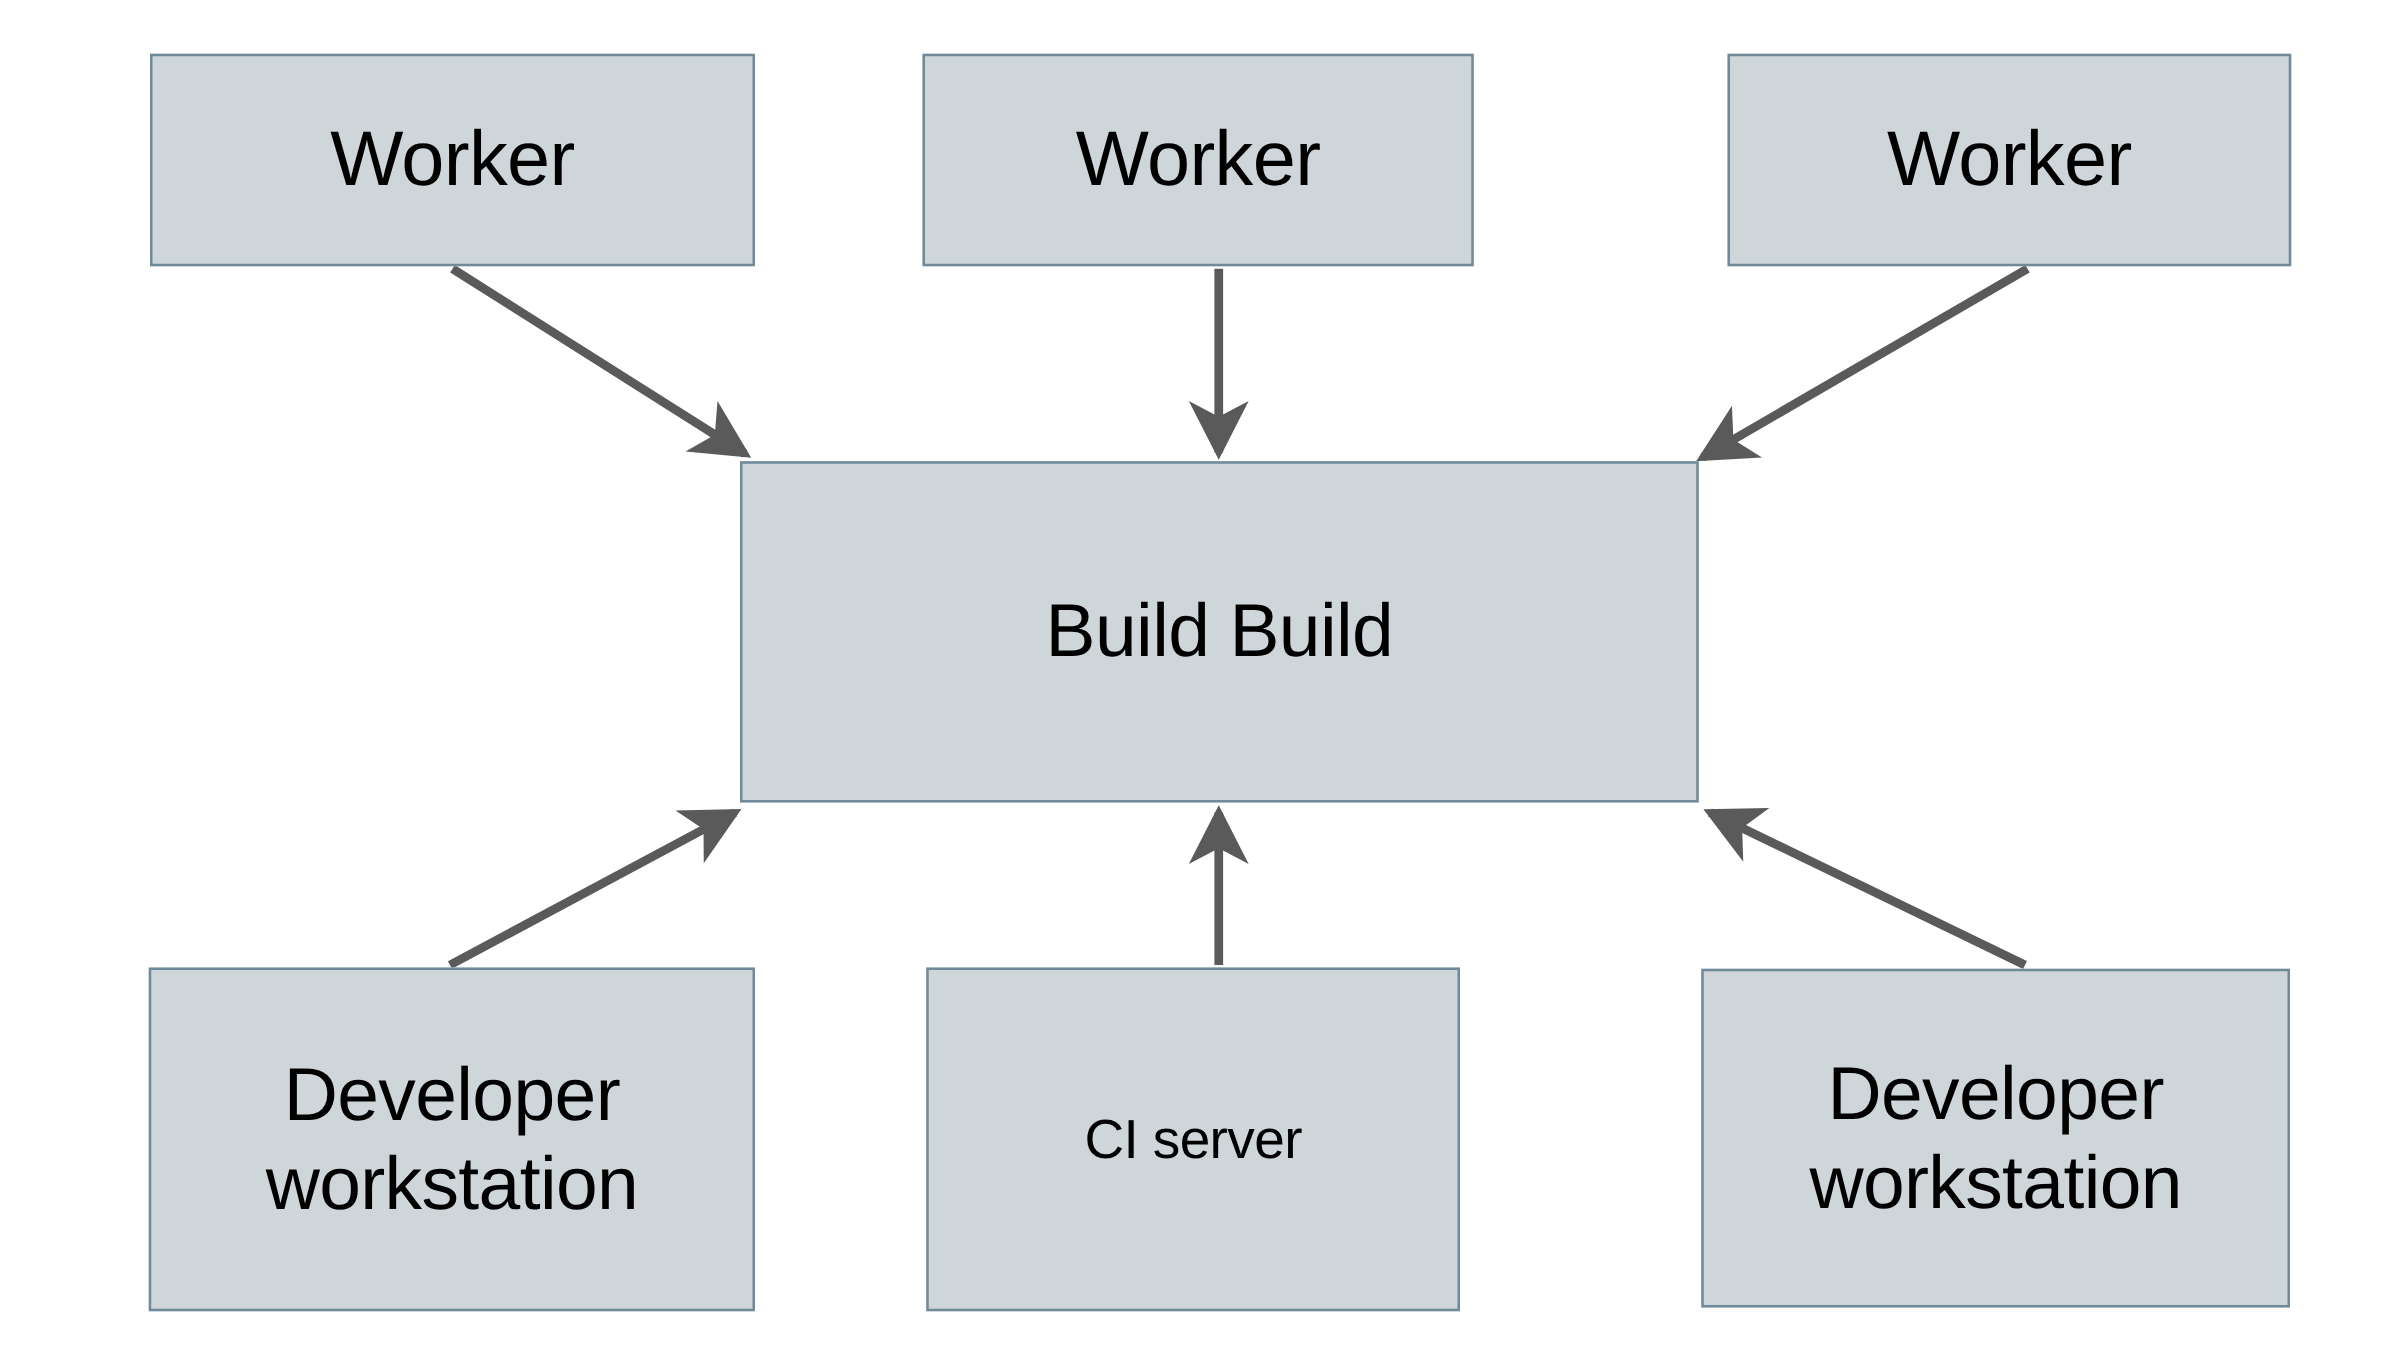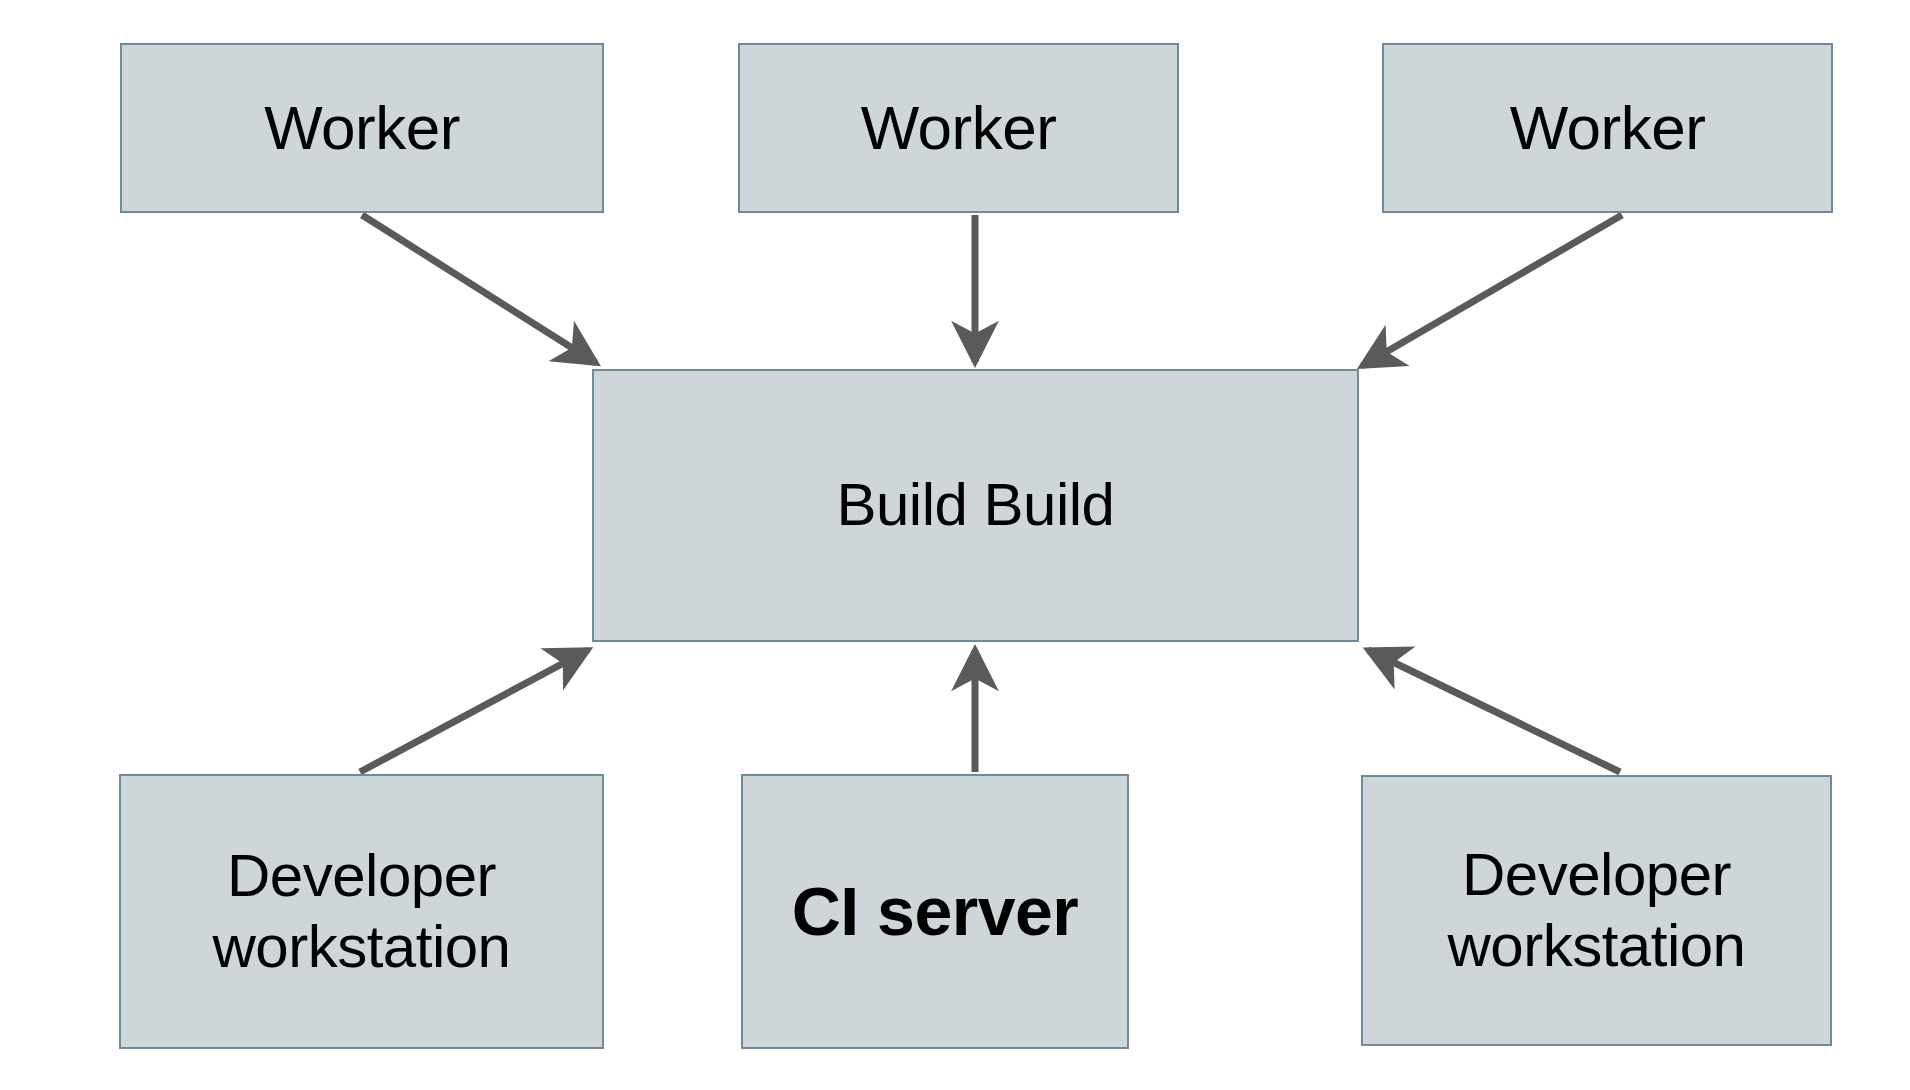--- a/index.html
+++ b/index.html
@@ -42,21 +42,21 @@
   }
   .node-label {
     display: block;
     white-space: pre-line;
   }
   .n-worker1 { left: 120px;  top: 43px;  width: 484px; height: 170px; font-size: 62px; }
   .n-worker2 { left: 738px;  top: 43px;  width: 441px; height: 170px; font-size: 62px; }
   .n-worker3 { left: 1382px; top: 43px;  width: 451px; height: 170px; font-size: 62px; }
   .n-master  { left: 592px;  top: 369px; width: 767px; height: 273px; font-size: 60px; }
   .n-devL    { left: 119px;  top: 774px; width: 485px; height: 275px; font-size: 60px; }
-  .n-ci      { left: 741px;  top: 774px; width: 388px; height: 275px; font-size: 68px; font-weight: bold; }
+  .n-ci      { left: 741px;  top: 774px; width: 427px; height: 275px; font-size: 44px; }
   .n-devR    { left: 1361px; top: 775px; width: 471px; height: 271px; font-size: 60px; }
 </style>
 </head>
 <body>
 
 <div id="canvas">
 
   <svg id="edges" viewBox="0 0 1910 1090" width="1910" height="1090" xmlns="http://www.w3.org/2000/svg">
     <defs>
       <marker id="barb" viewBox="0 0 12 12" refX="10.2" refY="6" markerWidth="7.2" markerHeight="7.2" orient="auto-start-reverse" markerUnits="strokeWidth">

